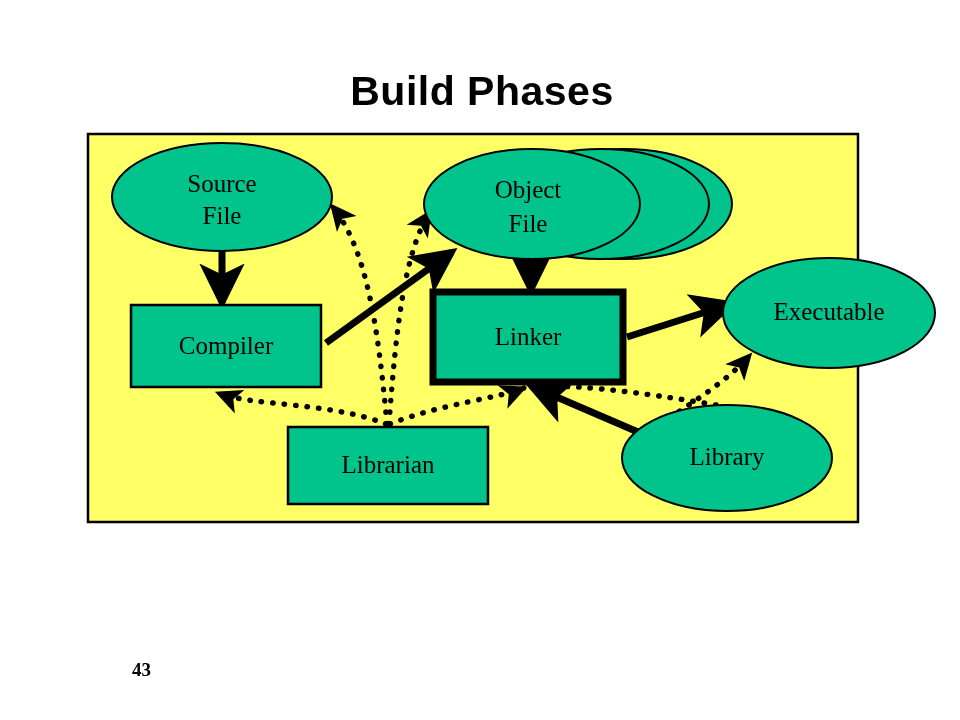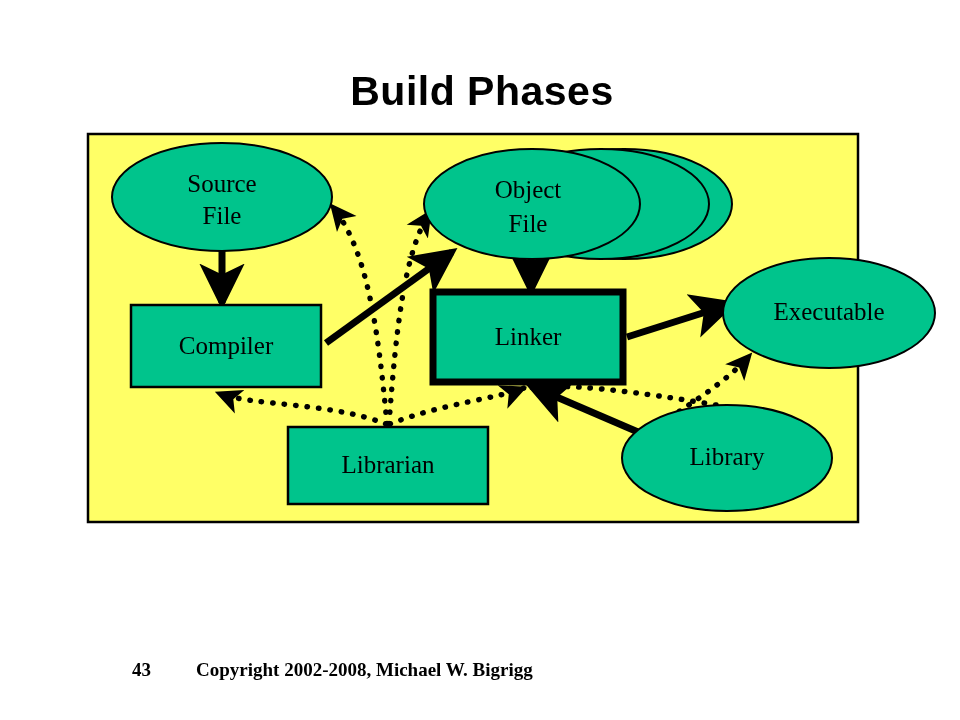--- a/index.html
+++ b/index.html
@@ -150,16 +150,15 @@
 
     <g>
       <ellipse cx="727" cy="458" rx="105" ry="53" fill="#00c48c" stroke="#000000" stroke-width="2"></ellipse>
       <text class="shape-label" x="727" y="459">Library</text>
     </g>
 
   </svg>
 
   <div id="footer">
     <span id="footer-page">43</span>
-    <span id="footer-copyright">Copyright 2002-2008, Michael W. Bigrigg</span>
   </div>
 
 </div>
 
 </body></html>

